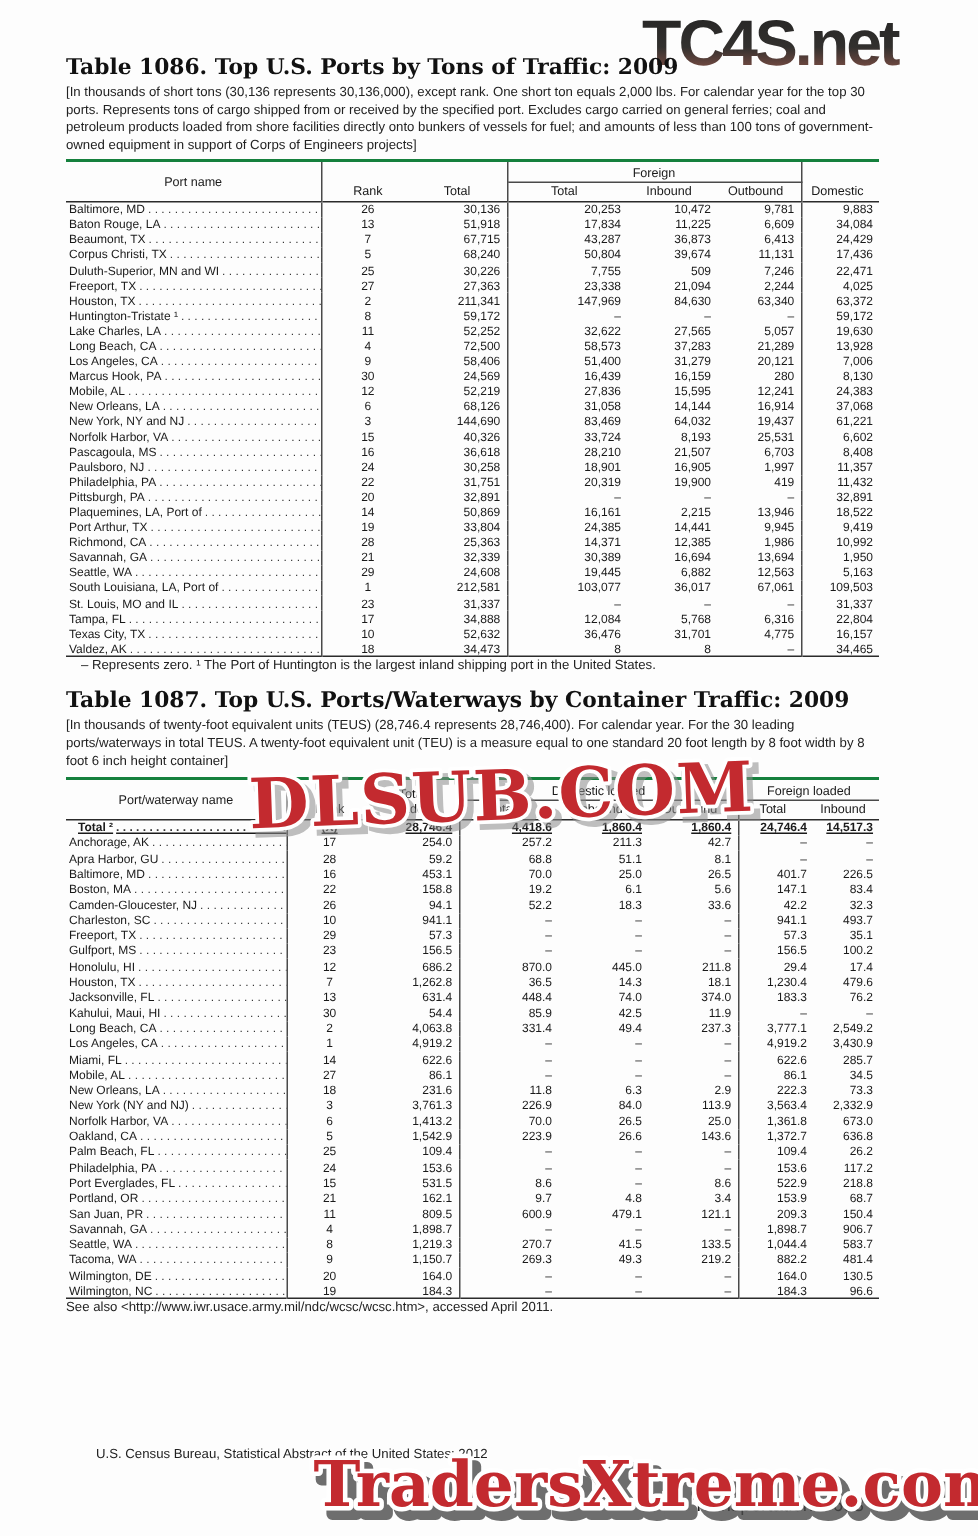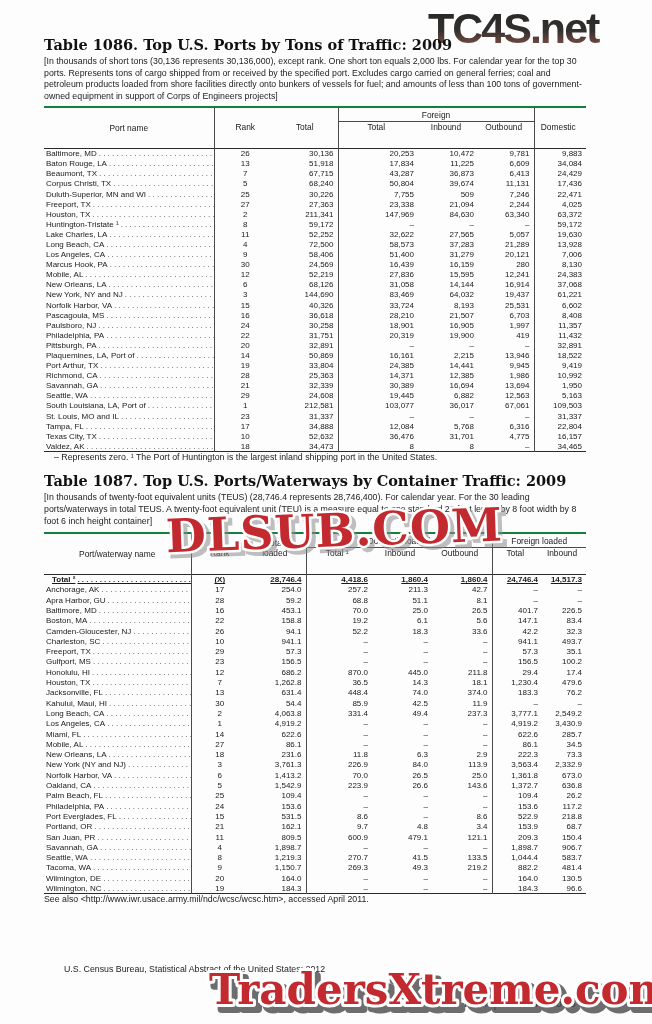--- a/index.html
+++ b/index.html
@@ -32,21 +32,21 @@
     font-size:8px;color:#1a1a1a;
     border-top:2px solid #15803d;border-bottom:1.5px solid #2b2b2b;
   }
   .t1086{margin-top:4px;}
   .t1087{margin-top:5px;}
   thead{border-bottom:1.5px solid #2b2b2b;}
   th{font-weight:normal;font-size:8.4px;padding:0;color:#1a1a1a;}
   th.grp{text-align:center;border-bottom:1px solid #4a4a4a;padding:2px 0 1px 0;}
   th.ctr{text-align:center;}
   th.rgt{text-align:center;padding-right:4px;padding-bottom:2px;}
-  th.bot{vertical-align:bottom;padding-bottom:16px;}
+  th.bot{vertical-align:bottom;padding-bottom:2px;}
   th.mid{vertical-align:middle;}
   th.vr, td.vr{border-right:1px solid #4a4a4a;}
   .pre{white-space:pre-line;}
 
   .t1086 tbody tr{height:10.1px;}
   .t1087 tbody tr{height:10.3px;}
   td{padding:0;line-height:9.6px;vertical-align:middle;}
   td:nth-child(1){border-right:1px solid #4a4a4a;}
   td:nth-child(3){border-right:1px solid #4a4a4a;}
   td:nth-child(6){border-right:1px solid #4a4a4a;}

